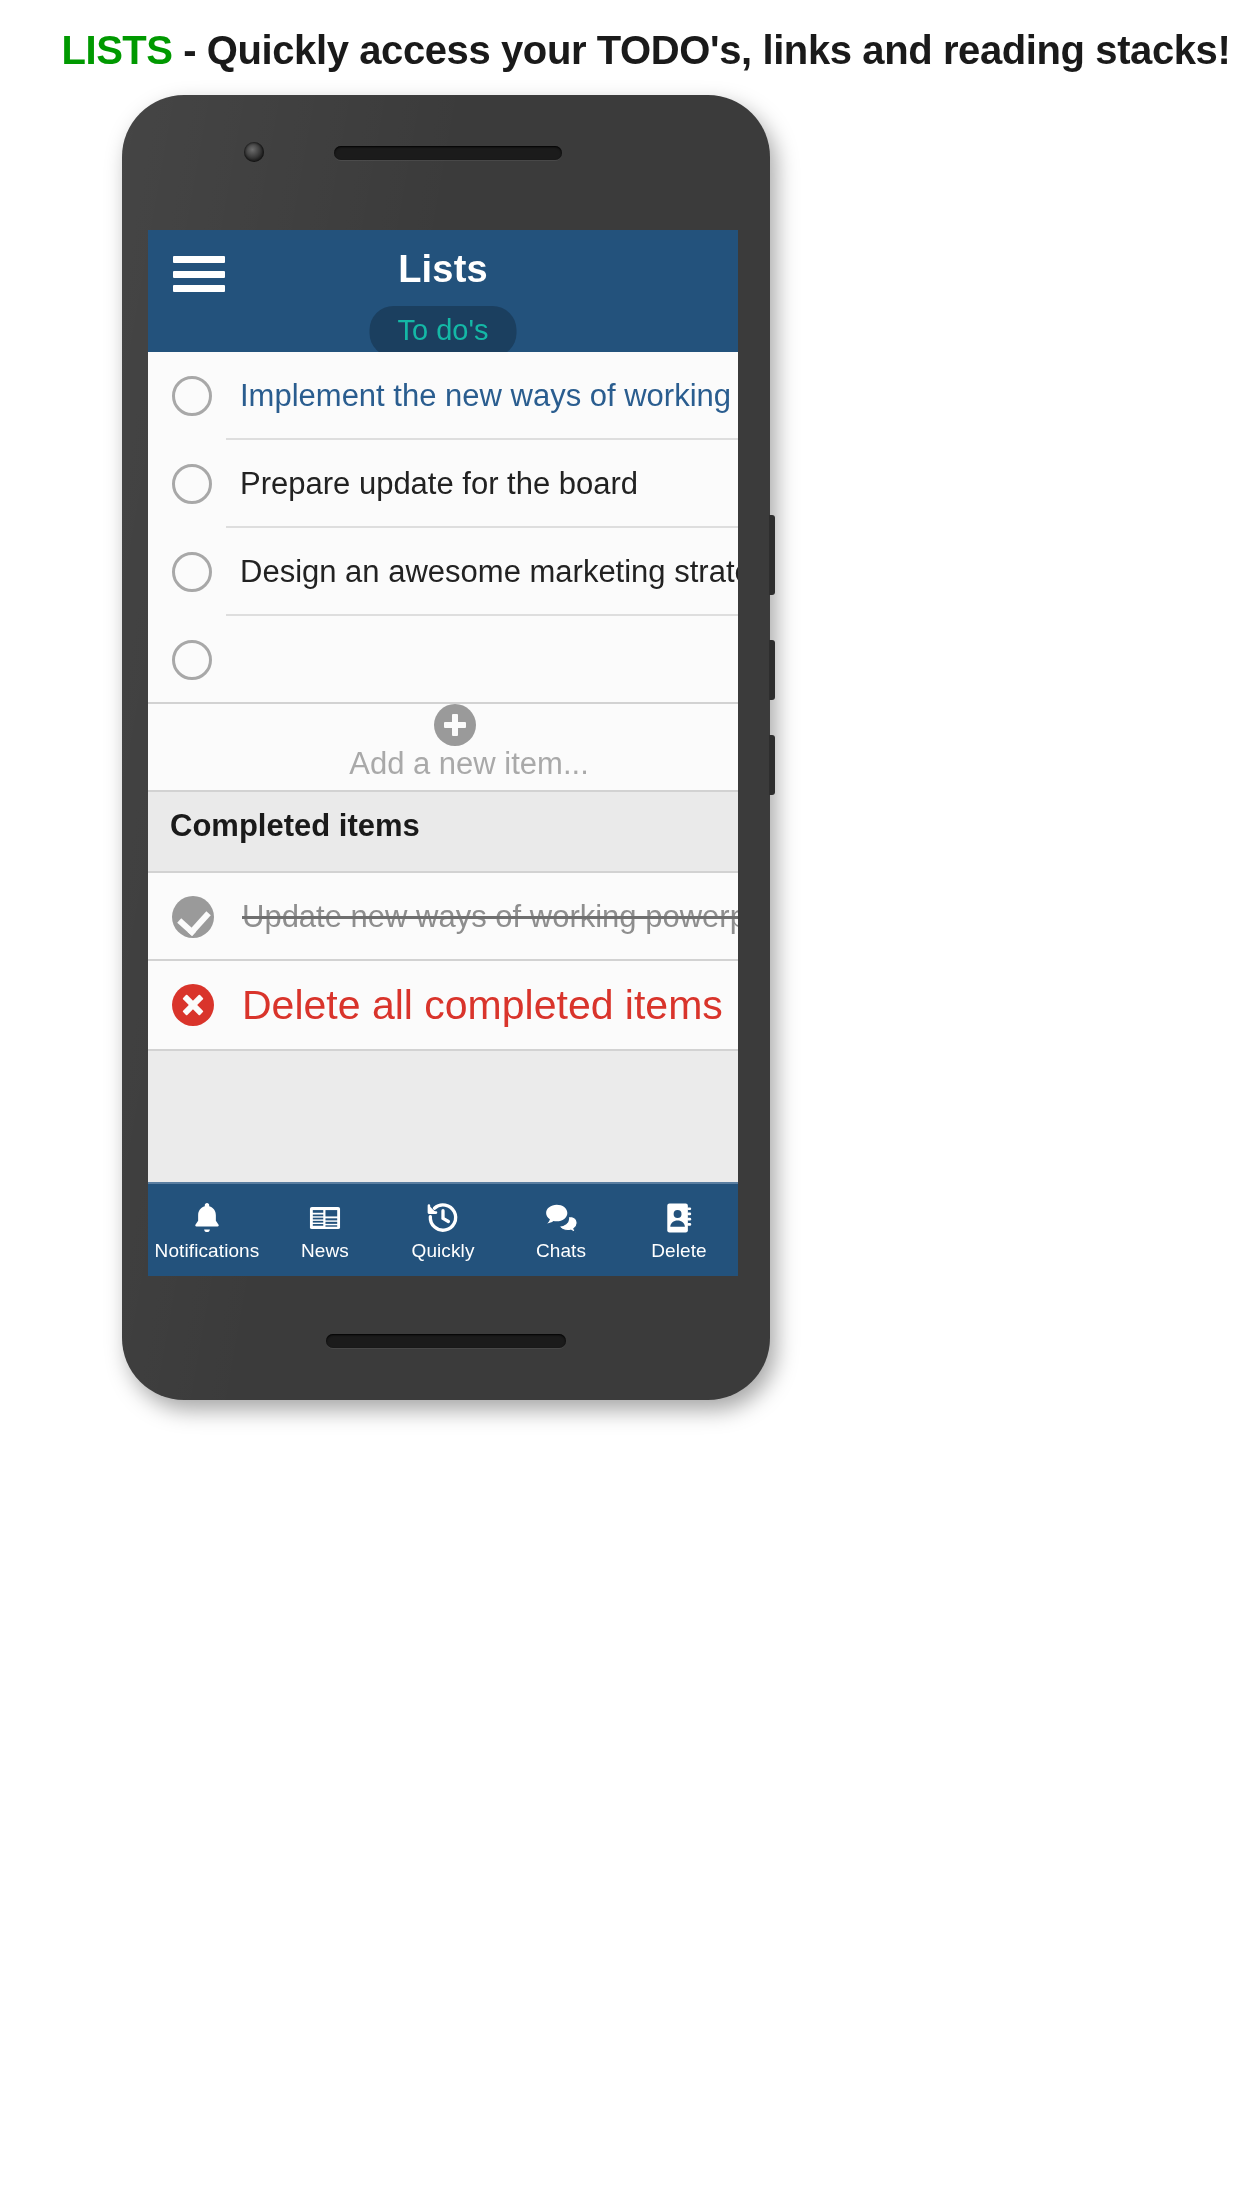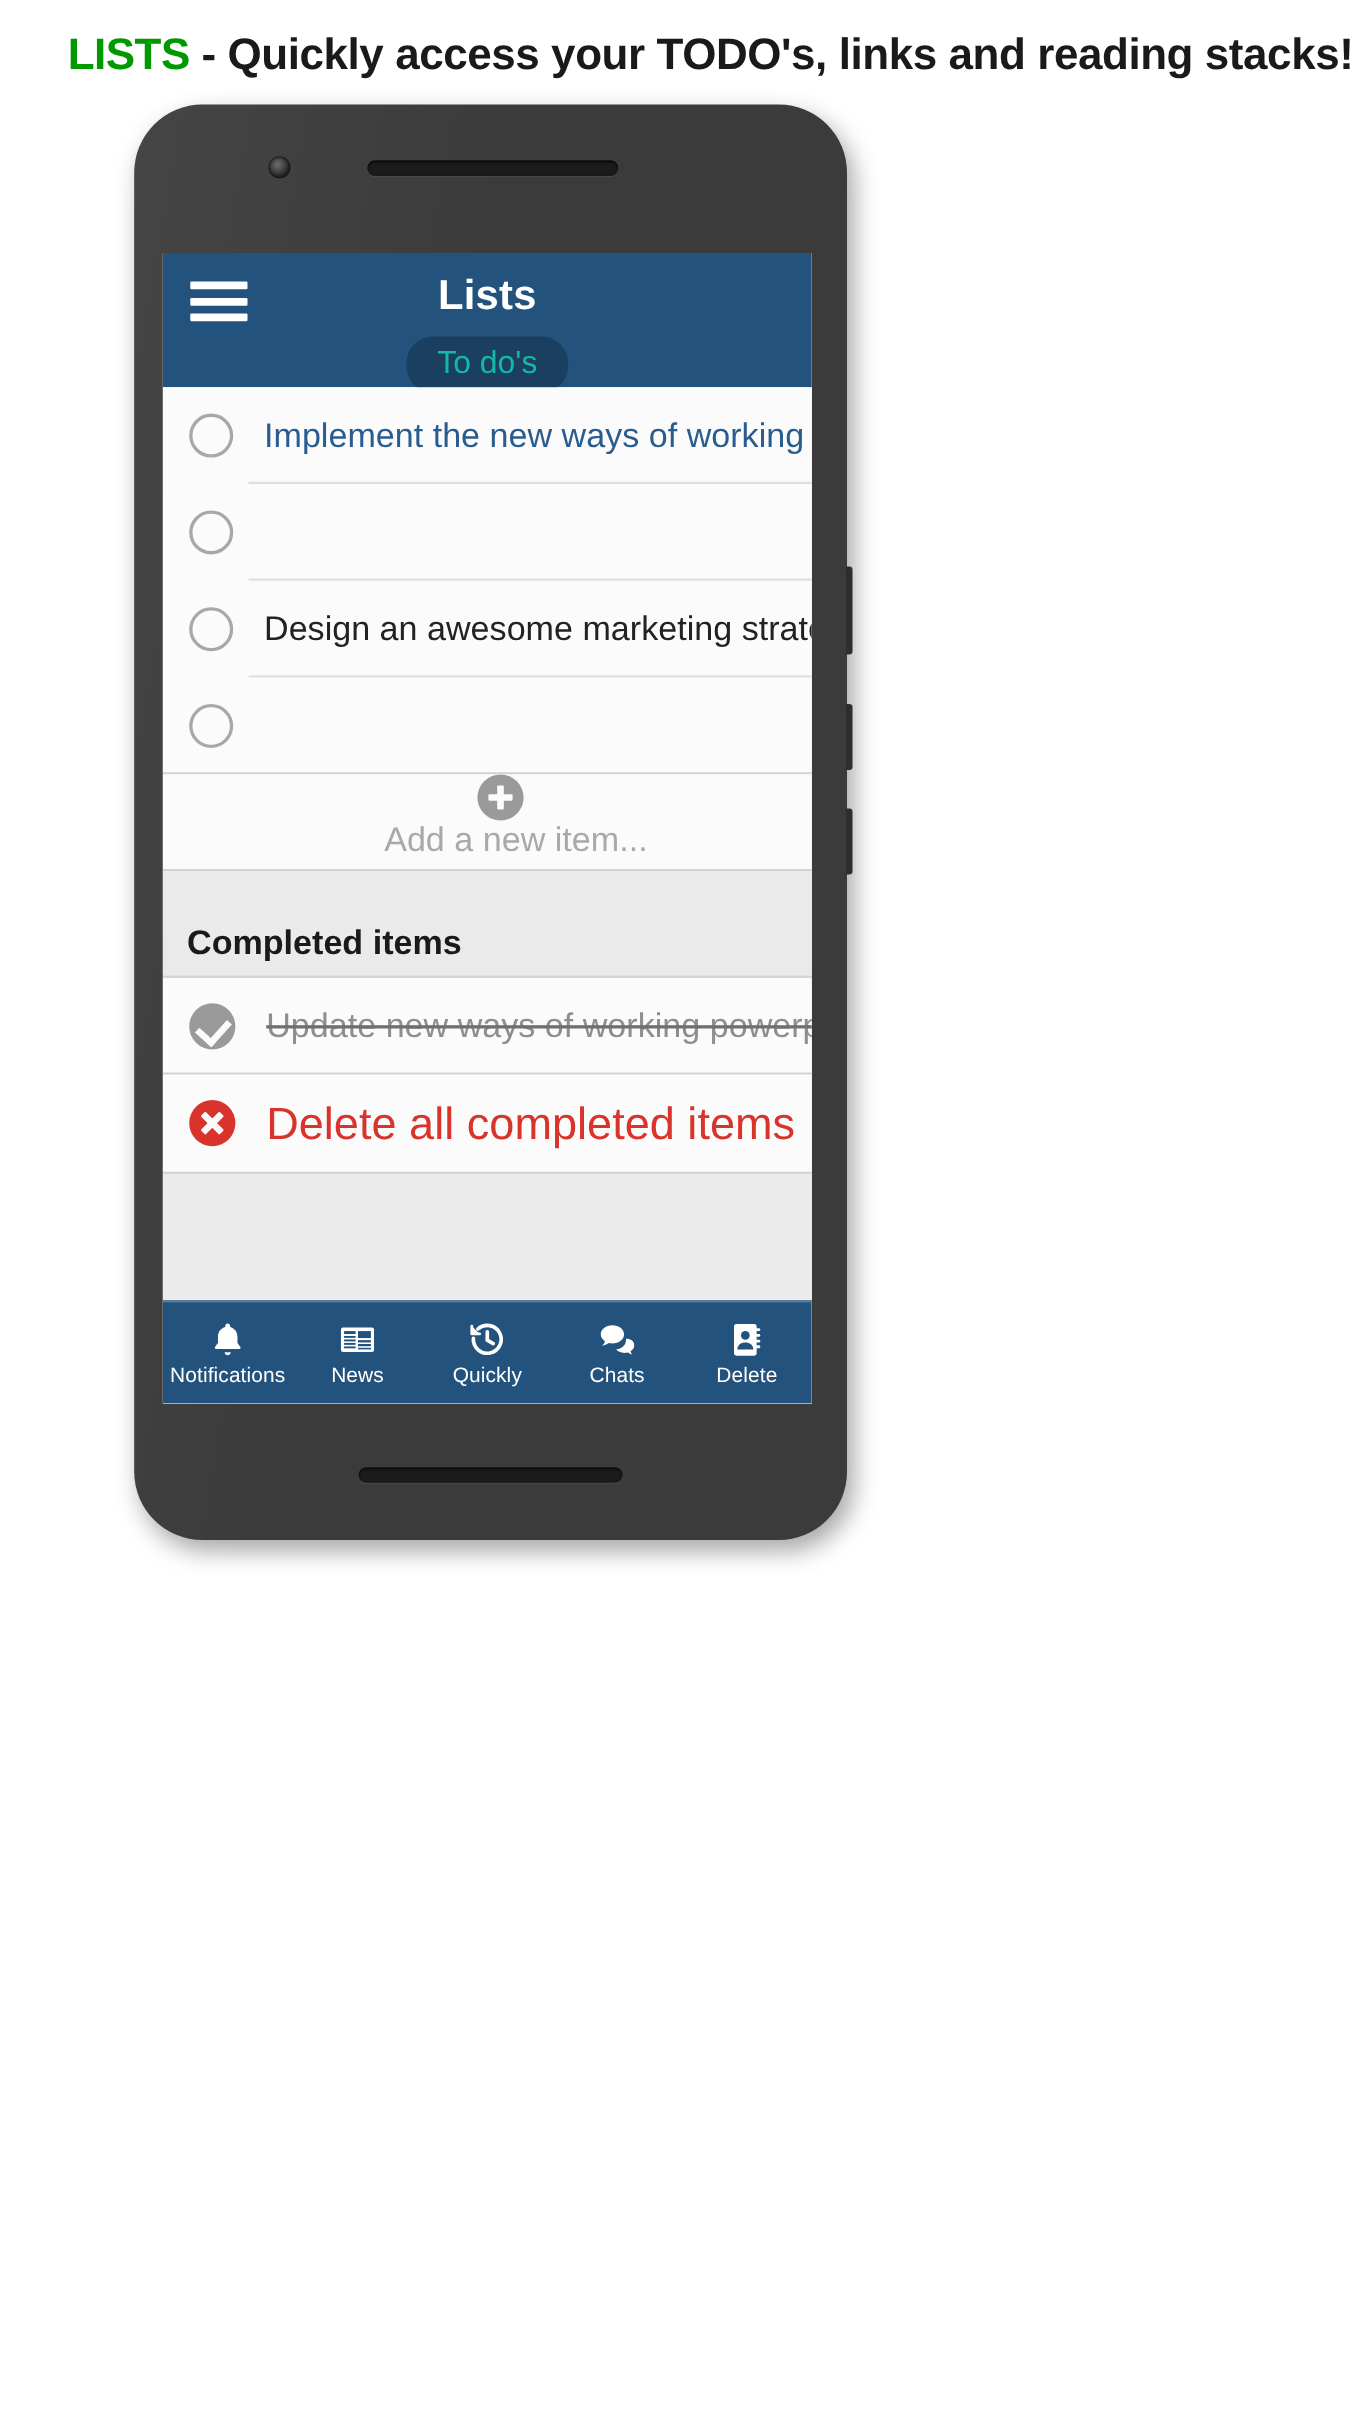--- a/index.html
+++ b/index.html
@@ -228,24 +228,24 @@
   .plus-icon::after  { top: 10px; bottom: 10px; left: 18px; width: 6px; }
 
   #add-placeholder {
     margin-left: 28px;
     font-size: 31px;
     color: #a9a9a9;
   }
 
   
   #completed-header {
-    height: 97px;
+    height: 81px;
     background: #eaeaea;
     display: flex;
-    align-items: flex-end;
+    align-items: center;
     padding: 0 0 14px 22px;
     position: relative;
   }
   #completed-header .sep {
     position: absolute; left: 0; right: 0; bottom: 0;
     height: 2px; background: #d2d2d2;
   }
   #completed-title {
     font-size: 31px;
     font-weight: bold;
@@ -368,20 +368,21 @@
     <div id="list-area">
 
       <div class="row">
         <div class="circle"></div>
         <div class="row-label link">Implement the new ways of working program</div>
         <div class="sep"></div>
       </div>
 
       <div class="row">
         <div class="circle"></div>
+        <div class="row-label">Prepare update for the board</div>
         <div class="sep"></div>
       </div>
 
       <div class="row">
         <div class="circle"></div>
         <div class="row-label">Design an awesome marketing strategy</div>
         <div class="sep"></div>
       </div>
 
       <div class="row last-todo">

